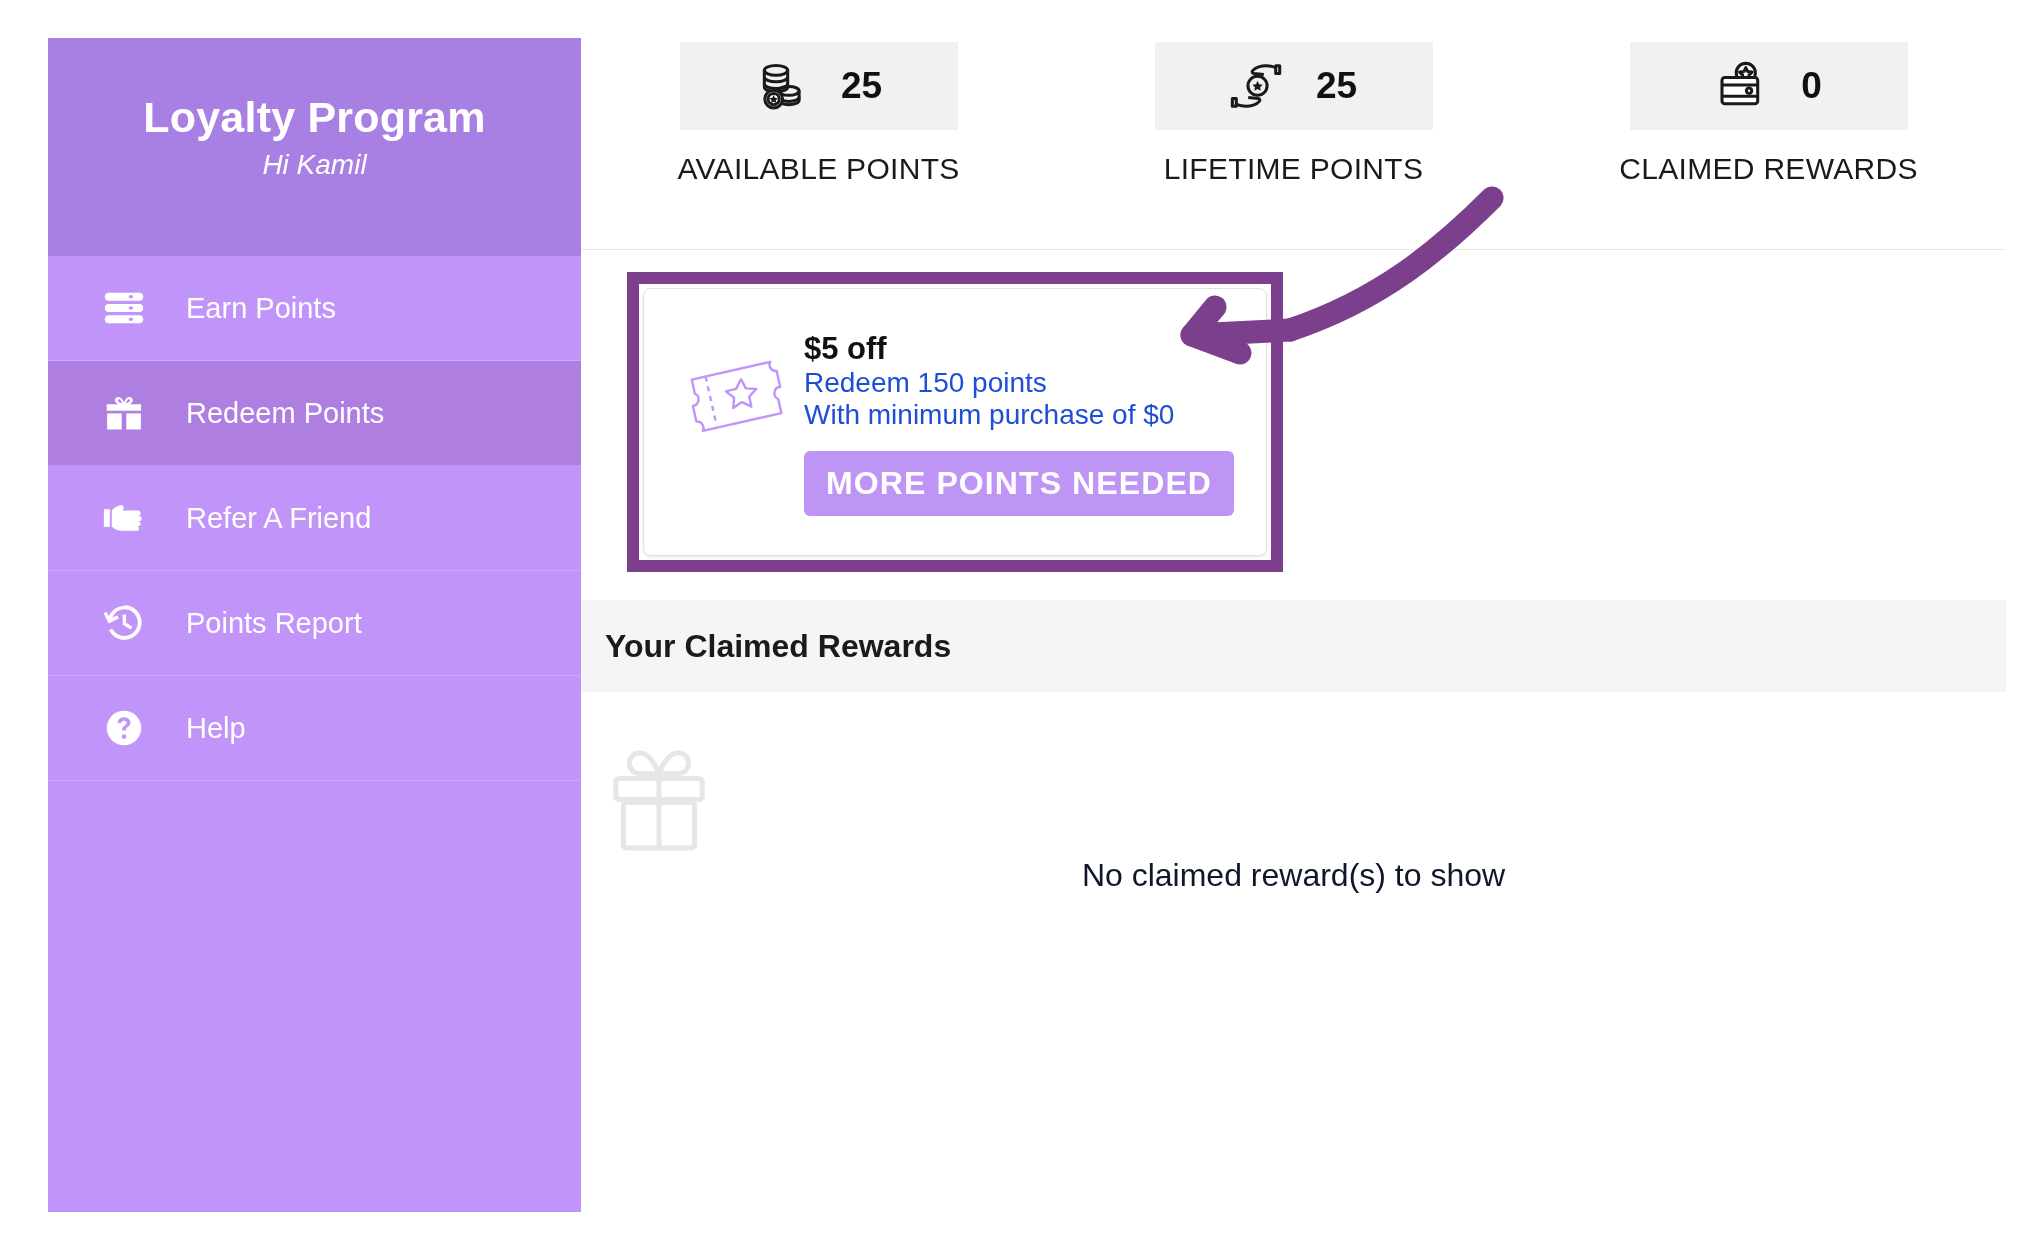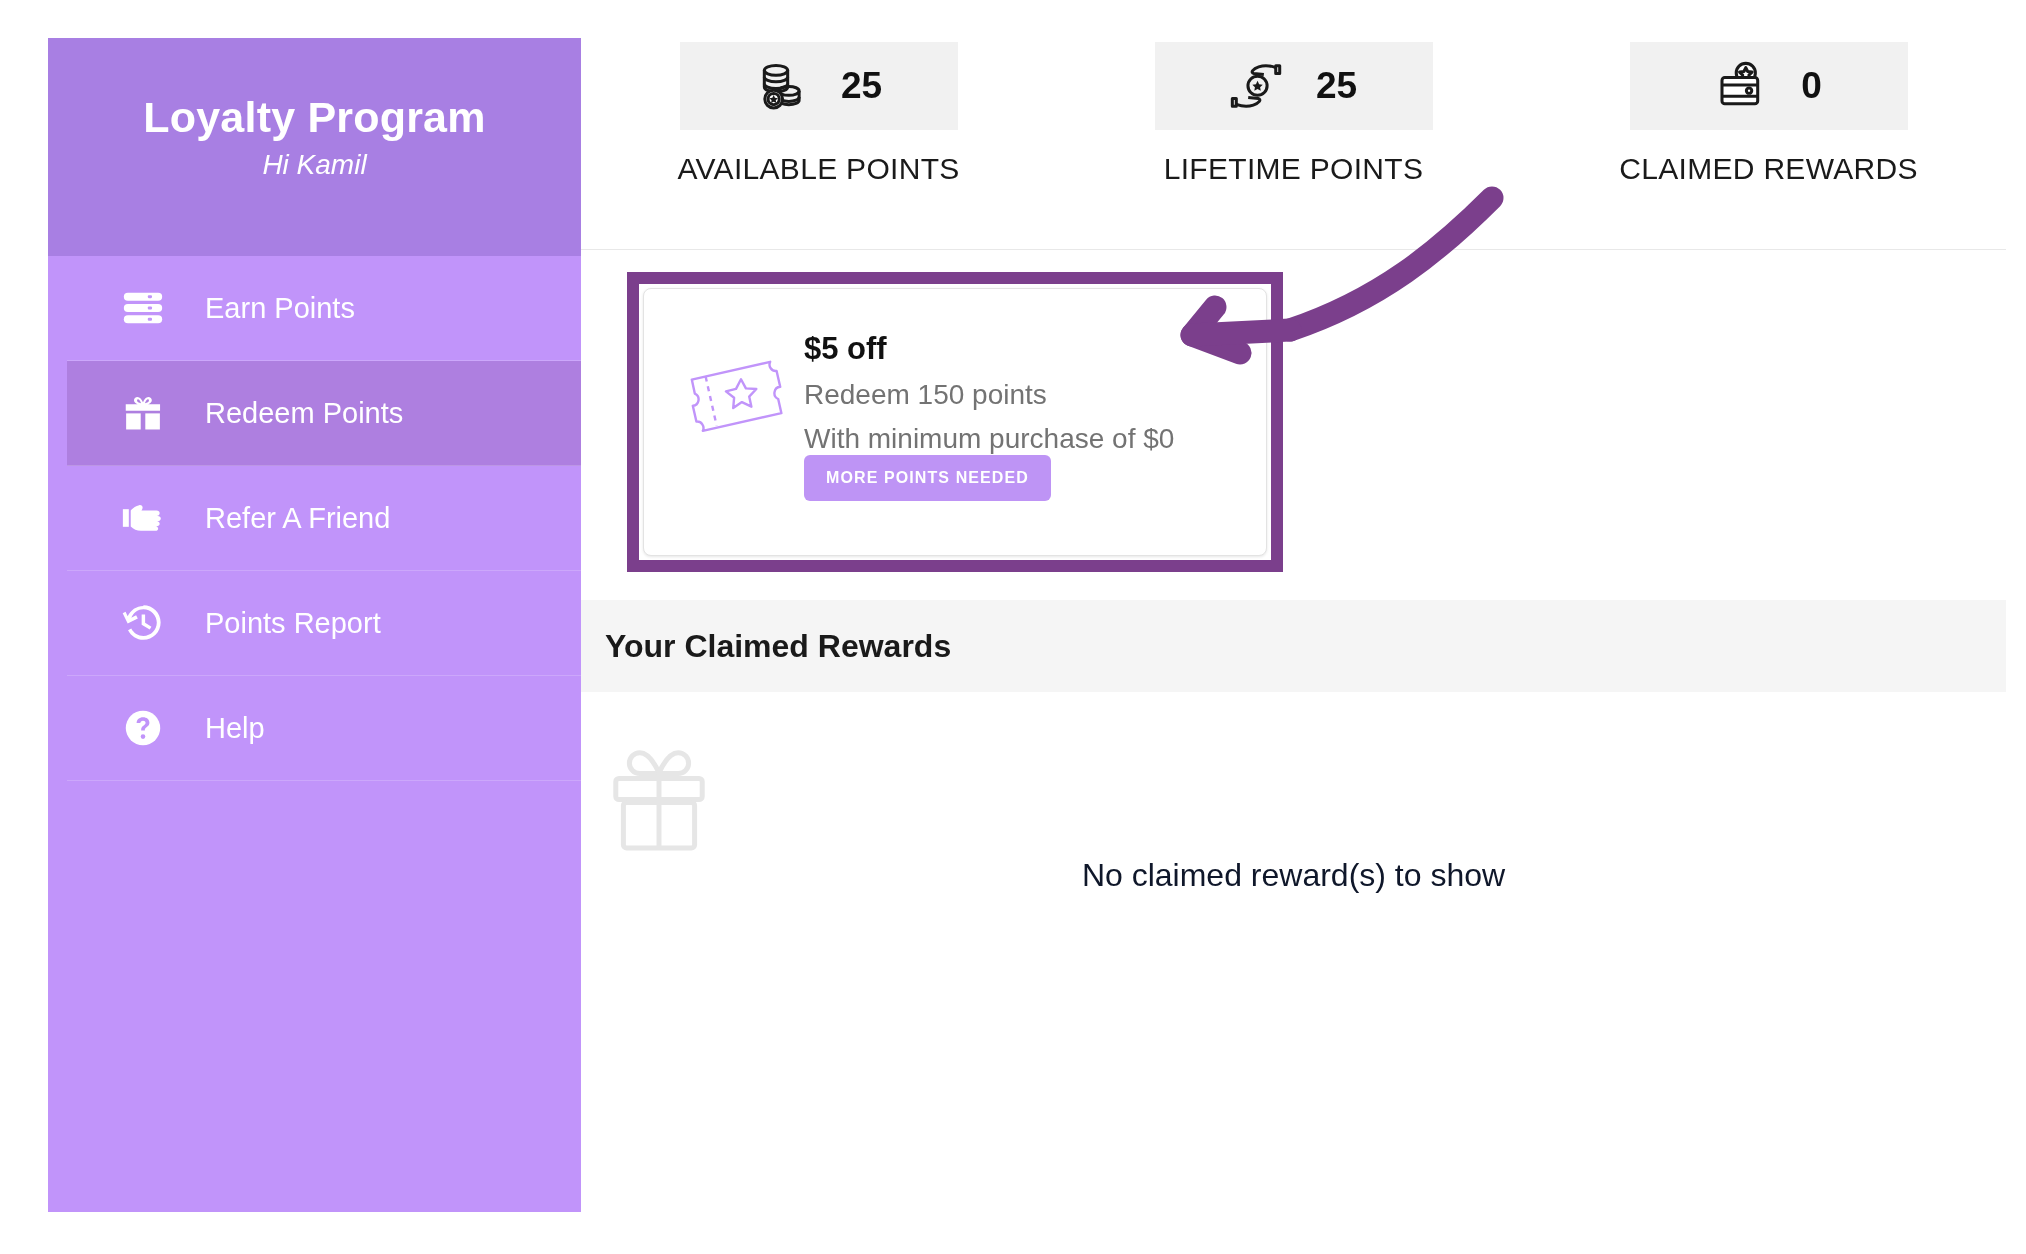--- a/index.html
+++ b/index.html
@@ -49,21 +49,20 @@
     font-style: italic;
   }
 
   .nav-item {
     height: 105px;
     display: flex;
     align-items: center;
     padding-left: 50px;
     border-bottom: 1px solid rgba(255,255,255,0.18);
     cursor: pointer;
-    margin-left: 19px;
   }
   .nav-item.active { background: #ae7fe0; }
   .nav-icon {
     width: 52px; height: 52px;
     display: flex; align-items: center; justify-content: center;
     flex: 0 0 52px;
   }
   .nav-icon svg { display: block; }
   .nav-label {
     margin-left: 36px;
@@ -159,29 +158,29 @@
     padding-top: 24px;
   }
   .reward-body { padding-left: 6px; }
   .reward-title {
     font-size: 31px;
     font-weight: bold;
     color: #111111;
   }
   .reward-sub {
     font-size: 28px;
-    color: #737373;
-    margin-top: 12px;
+    color: #1d4ed8;
     white-space: nowrap;
   }
   .reward-btn {
+    margin-top: 20px;
     display: inline-block;
     background: #be94f5;
     color: #ffffff;
-    font-size: 16px;
+    font-size: 32px;
     font-weight: bold;
     letter-spacing: 1.1px;
     border: none;
     border-radius: 6px;
     padding: 14px 22px;
     cursor: pointer;
     font-family: "Liberation Sans", sans-serif;
   }
 
   

